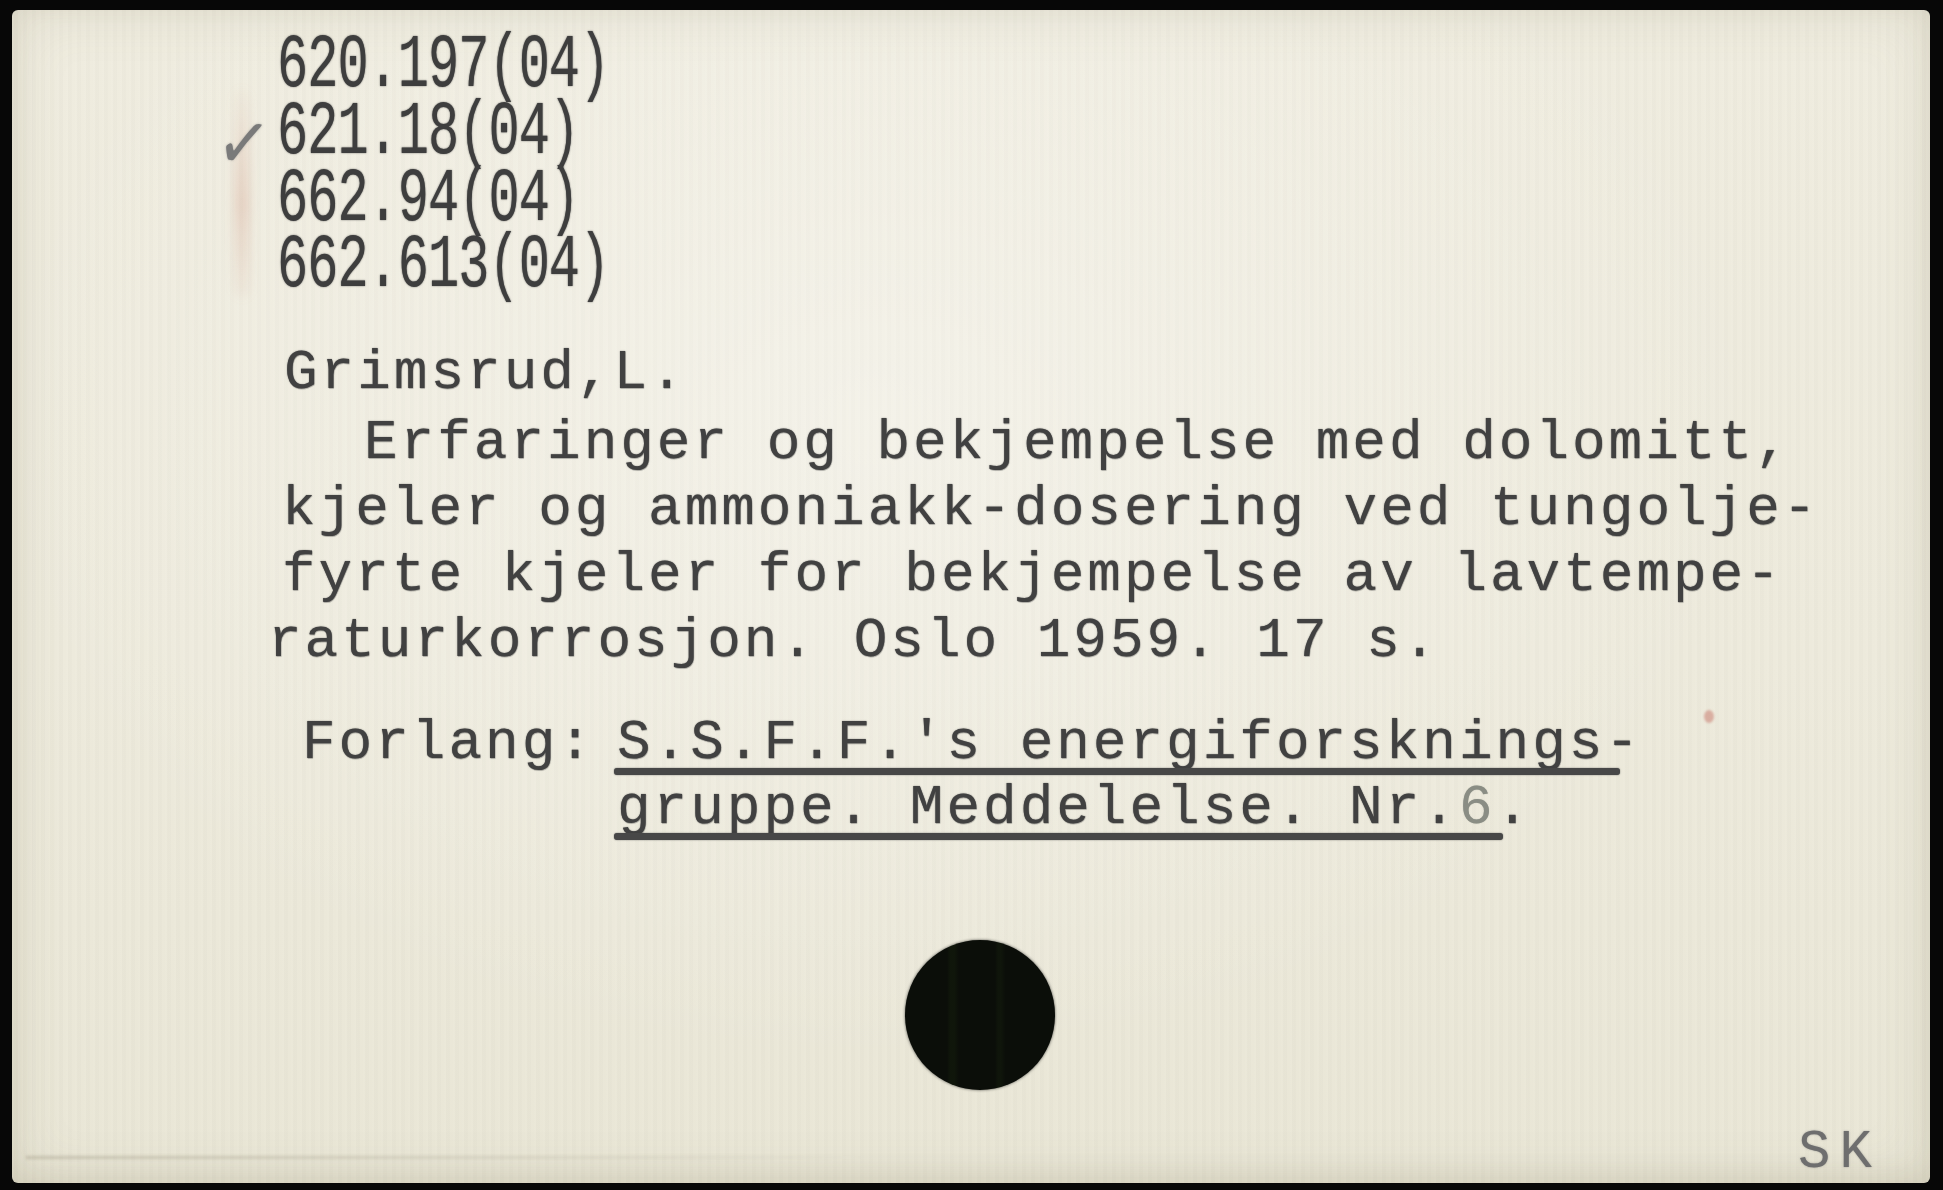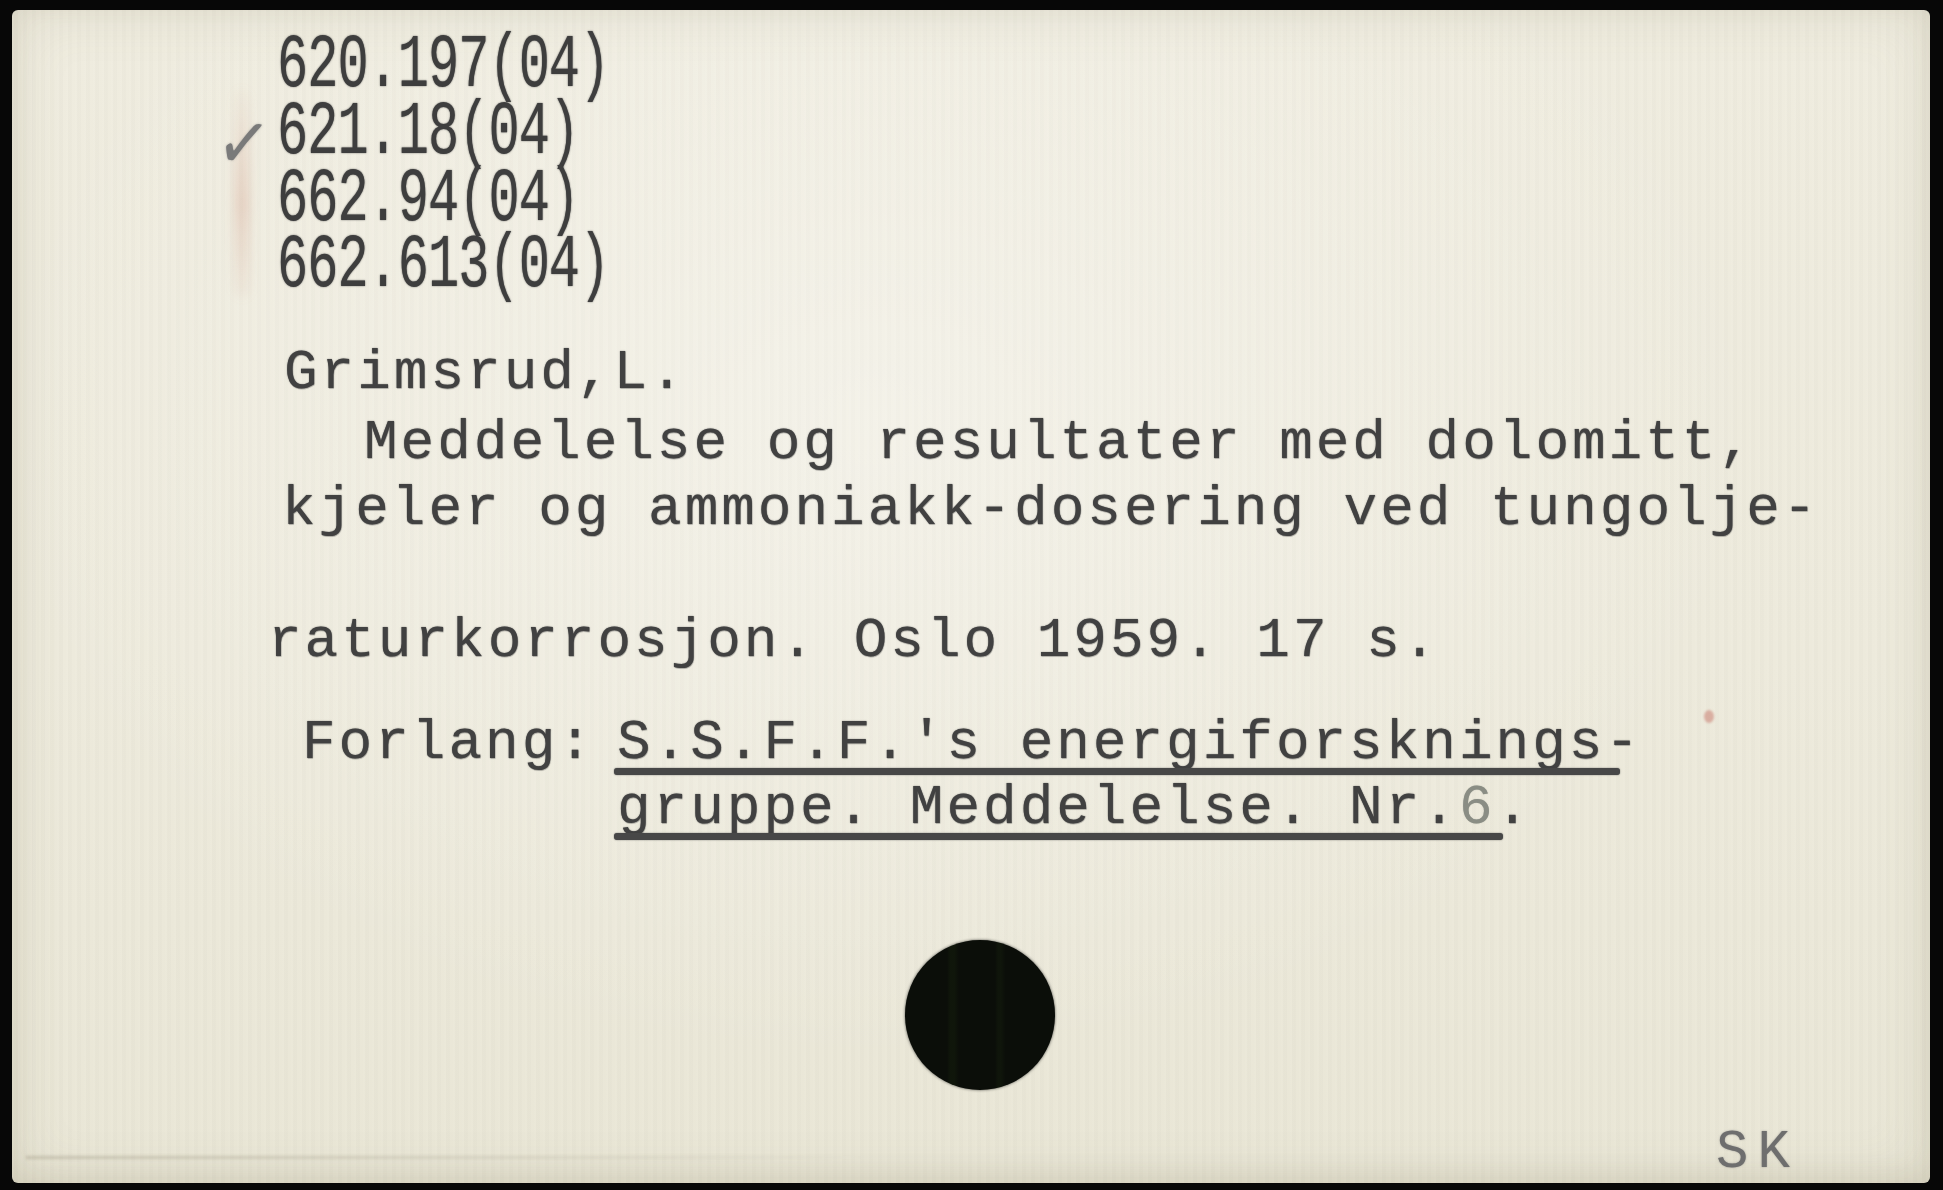--- a/index.html
+++ b/index.html
@@ -64,21 +64,21 @@
     left:893px;top:930px;
     width:150px;height:150px;
     border-radius:50%;
     background:
       linear-gradient(90deg, rgba(6,10,4,0) 0 28%, rgba(20,30,12,0.5) 30% 33%, rgba(6,10,4,0) 36% 60%, rgba(22,32,14,0.4) 62% 64%, rgba(6,10,4,0) 67%),
       #0b0e09;
     box-shadow:0 0 3px rgba(0,0,0,0.65);
   }
   .stamp{
     position:absolute;
-    left:1704px;top:1112px;
+    left:1786px;top:1112px;
     font-size:54px;
     letter-spacing:9px;
     color:#6e6e6e;
     text-shadow:0 0 2px rgba(110,110,110,0.55);
   }
   .stain-streak{
     position:absolute;
     left:222px;top:78px;
     width:16px;height:210px;
     background:linear-gradient(180deg, rgba(200,125,100,0.02), rgba(198,120,96,0.22) 55%, rgba(198,120,96,0.04));
@@ -110,22 +110,23 @@
   <div class="stain-streak"></div>
   <div class="stain-dot"></div>
   <div class="crease"></div>
 
   <div class="checkmark">✓</div>
 
   <div class="call-block"><div>620.197(04)</div><div>621.18(04)</div><div>662.94(04)</div><div>662.613(04)</div></div>
 
   <div class="txt" style="left:272px;top:335px;">Grimsrud,L.</div>
 
-  <div class="txt" style="left:352px;top:405px;">Meddelelse og resultater med dolomitt,</div>
+  <div class="txt" style="left:352px;top:405px;">Erfaringer og bekjempelse med dolomitt,</div>
   <div class="txt" style="left:270px;top:471px;">kjeler og ammoniakk-dosering ved tungolje-</div>
+  <div class="txt" style="left:270px;top:537px;">fyrte kjeler for bekjempelse av lavtempe-</div>
   <div class="txt" style="left:256px;top:603px;">raturkorrosjon. Oslo 1959. 17 s.</div>
 
   <div class="txt" style="left:290px;top:705px;">Forlang:</div>
   <div class="txt" style="left:605px;top:705px;text-align:right;">S.S.F.F.'s energiforsknings-</div>
   <div class="txt" style="left:605px;top:770px;"><span>gruppe. Meddelelse. Nr.</span><span class="light-number">6</span><span>.</span></div>
 
   <div class="underline" style="left:602px;top:758px;width:1006px;"></div>
   <div class="underline" style="left:602px;top:823px;width:889px;"></div>
 
   <div class="hole"></div>

